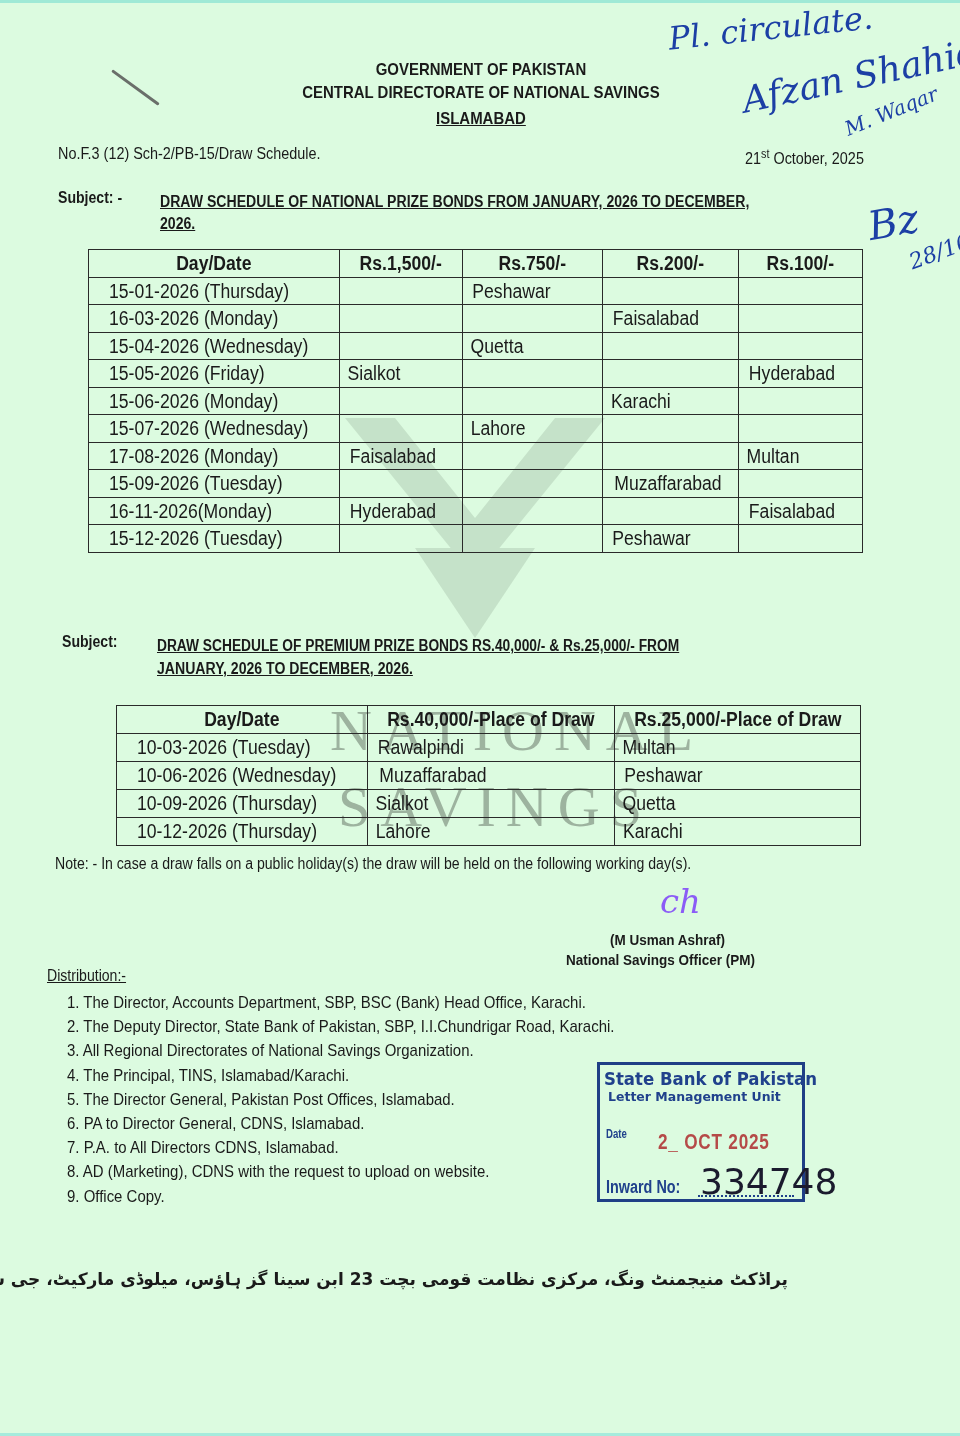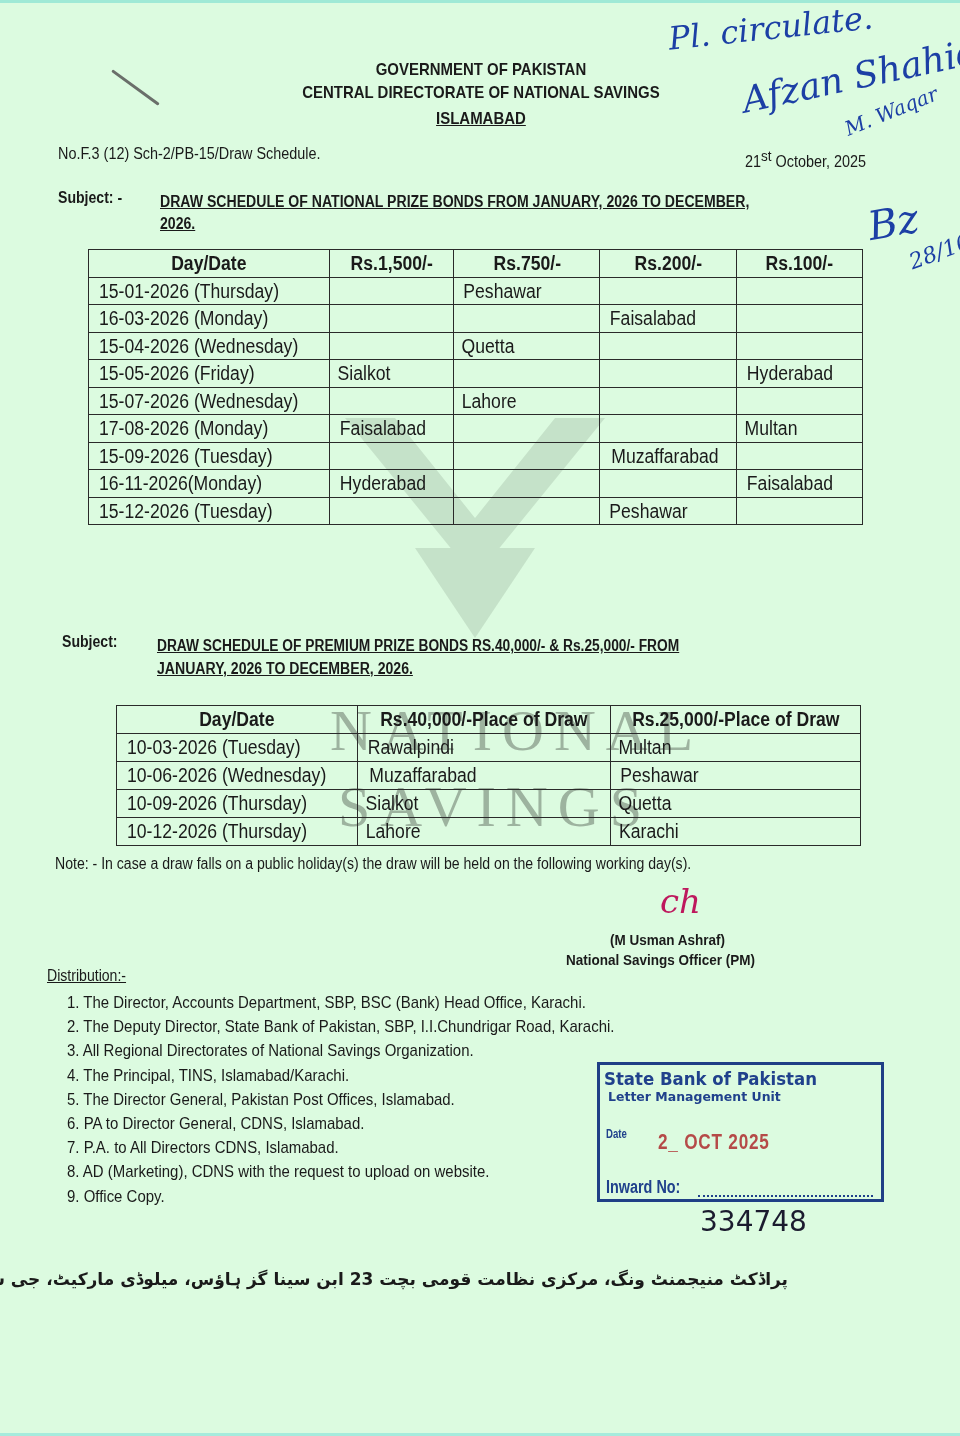--- a/index.html
+++ b/index.html
@@ -10,50 +10,50 @@
       color: #1a1a1a;
       position: relative;
     }
     .page { position: absolute; inset: 0; border-top: 3px solid #9fe9d6; border-bottom: 3px solid #a6ebdc; box-sizing: border-box; }
     .hdr { position: absolute; left: 0; width: 960px; text-align: center; font-weight: bold; font-size: 17px; transform: scaleX(0.88); transform-origin: 488px 0; }
     .hdr-1 { top: 57px; }
     .hdr-2 { top: 80px; }
     .hdr-3 { top: 106px; text-decoration: underline; }
     .ref { position: absolute; left: 58px; top: 142px; font-size: 16px; transform: scaleX(0.9); transform-origin: left; }
     .date { position: absolute; left: 745px; top: 144px; font-size: 16px; transform: scaleX(0.9); transform-origin: left; }
-    .date sup { font-size: 15px; }
+    .date sup { font-size: 12px; }
     .subj-label { position: absolute; font-weight: bold; font-size: 16px; transform: scaleX(0.88); transform-origin: left; }
     .subj-text { position: absolute; font-weight: bold; font-size: 16px; text-decoration: underline; line-height: 22px; transform: scaleX(0.88); transform-origin: left; }
     table.sched { position: absolute; border-collapse: collapse; font-size: 20px; }
     table.sched td, table.sched th { border: 1.5px solid #2a2a2a; padding: 0 4px; height: 26px; line-height: 26px; }
     table.sched th { font-weight: bold; text-align: center; }
-    table.sched td.dt { text-align: left; padding-left: 10px; }
+    table.sched td.dt { text-align: left; padding-left: 20px; }
     table.sched td.loc { text-align: left; }
     .sx { display: inline-block; transform: scaleX(0.88); transform-origin: center; white-space: nowrap; }
     .sxl { display: inline-block; transform: scaleX(0.88); transform-origin: left; white-space: nowrap; }
     #t1 { left: 88px; top: 246px; width: 775px; }
     #t1 td, #t1 th { height: 26.5px; line-height: 26px; }
     #t2 { left: 116px; top: 702px; width: 745px; }
     #t2 td, #t2 th { height: 27px; line-height: 27px; }
     .watermark { position: absolute; font-family: "Liberation Serif", serif; color: rgba(80,90,80,0.45); font-size: 58px; letter-spacing: 10px; }
     .wm-1 { left: 330px; top: 694px; }
     .wm-2 { left: 338px; top: 770px; }
     .wm-logo { position: absolute; left: 335px; top: 395px; width: 280px; height: 250px; opacity: 0.15; }
     .note { position: absolute; left: 55px; top: 852px; font-size: 16px; transform: scaleX(0.88); transform-origin: left; }
     .sign-name { position: absolute; left: 610px; top: 928px; font-weight: bold; font-size: 15px; transform: scaleX(0.9); transform-origin: left; }
     .sign-title { position: absolute; left: 566px; top: 948px; font-weight: bold; font-size: 15px; transform: scaleX(0.9); transform-origin: left; }
     .dist-title { position: absolute; left: 47px; top: 964px; font-size: 16px; text-decoration: underline; transform: scaleX(0.88); transform-origin: left; }
     .dist-list { position: absolute; left: 67px; top: 988px; font-size: 17px; line-height: 24.2px; margin: 0; padding: 0; list-style: none; transform: scaleX(0.88); transform-origin: left; }
-    .stamp { position: absolute; left: 597px; top: 1059px; width: 287px; height: 140px; border: 3px solid #1f3f86; box-sizing: border-box; color: #20418c; }
+    .stamp { position: absolute; left: 597px; top: 1059px; width: 208px; height: 140px; border: 3px solid #1f3f86; box-sizing: border-box; color: #20418c; }
     .stamp-t1 { position: absolute; left: 4px; top: 3px; font-size: 18px; font-weight: bold; font-family: "DejaVu Sans", sans-serif; transform: scaleX(0.92); transform-origin: left; white-space: nowrap; }
     .stamp-t2 { position: absolute; left: 8px; top: 24px; font-size: 13px; font-weight: bold; font-family: "DejaVu Sans", sans-serif; white-space: nowrap; transform: scaleX(0.96); transform-origin: left;}
     .stamp-date-label { position: absolute; left: 6px; top: 62px; font-size: 12px; font-weight: bold; transform: scaleX(0.8); transform-origin: left; }
     .stamp-date { position: absolute; left: 58px; top: 64px; font-size: 22px; color: #b54a48; font-weight: bold; letter-spacing: 1px; transform: scaleX(0.78); transform-origin: left; white-space: nowrap; }
     .stamp-inward-label { position: absolute; left: 6px; top: 112px; font-size: 18px; font-weight: bold; transform: scaleX(0.8); transform-origin: left; white-space: nowrap; }
-    .stamp-inward-val { position: absolute; left: 100px; top: 96px; font-size: 28px; font-family: "DejaVu Sans", sans-serif; color: #1b1b2e; white-space: nowrap; margin-top: 44px; }
+    .stamp-inward-val { position: absolute; left: 100px; top: 96px; font-size: 36px; font-family: "DejaVu Sans", sans-serif; color: #1b1b2e; white-space: nowrap; }
     .stamp-line { position: absolute; left: 98px; right: 8px; top: 130px; border-bottom: 2px dotted #20418c; }
     .urdu { position: absolute; direction: rtl; font-weight: bold; font-size: 17px; font-family: "DejaVu Sans", sans-serif; white-space: nowrap; }
     .urdu-1 { left: 55px; top: 1266px; width: 733px; text-align: center; }
     .urdu-2 { left: 125px; top: 1298px; width: 545px; text-align: center; font-size: 14px; }
     .hand { position: absolute; font-family: "DejaVu Serif", serif; font-style: italic; color: #1c3fa5; white-space: nowrap; }
     .hand-1 { left: 668px; top: 6px; font-size: 32px; transform: rotate(-6deg); }
     .hand-2 { left: 740px; top: 52px; font-size: 36px; transform: rotate(-12deg); }
     .hand-3 { left: 842px; top: 96px; font-size: 20px; transform: rotate(-22deg); }
     .hand-4 { left: 868px; top: 196px; font-size: 40px; transform: rotate(-10deg); }
     .hand-5 { left: 908px; top: 236px; font-size: 22px; transform: rotate(-20deg); }
@@ -121,20 +121,27 @@
         <td class="loc"><span class="sx"></span></td>
       </tr>
       <tr>
         <td class="dt"><span class="sxl">15-05-2026 (Friday)</span></td>
         <td class="loc"><span class="sx">Sialkot</span></td>
         <td class="loc"><span class="sx"></span></td>
         <td class="loc"><span class="sx"></span></td>
         <td class="loc"><span class="sx">Hyderabad</span></td>
       </tr>
       <tr>
+        <td class="dt"><span class="sxl">15-06-2026 (Monday)</span></td>
+        <td class="loc"><span class="sx"></span></td>
+        <td class="loc"><span class="sx"></span></td>
+        <td class="loc"><span class="sx">Karachi</span></td>
+        <td class="loc"><span class="sx"></span></td>
+      </tr>
+      <tr>
         <td class="dt"><span class="sxl">15-07-2026 (Wednesday)</span></td>
         <td class="loc"><span class="sx"></span></td>
         <td class="loc"><span class="sx">Lahore</span></td>
         <td class="loc"><span class="sx"></span></td>
         <td class="loc"><span class="sx"></span></td>
       </tr>
       <tr>
         <td class="dt"><span class="sxl">17-08-2026 (Monday)</span></td>
         <td class="loc"><span class="sx">Faisalabad</span></td>
         <td class="loc"><span class="sx"></span></td>
@@ -199,21 +206,21 @@
       <tr>
         <td class="dt"><span class="sxl">10-12-2026 (Thursday)</span></td>
         <td class="loc"><span class="sx">Lahore</span></td>
         <td class="loc"><span class="sx">Karachi</span></td>
       </tr>
     </tbody>
   </table>
 
   <div class="note">Note: - In case a draw falls on a public holiday(s) the draw will be held on the following working day(s).</div>
 
-  <div class="hand" style="left:660px; top:878px; font-size:34px; color:#be185d;">ch</div>
+  <div class="hand" style="left:660px; top:878px; font-size:34px; color:#8b5cf6;">ch</div>
   <div class="sign-name">(M Usman Ashraf)</div>
   <div class="sign-title">National Savings Officer (PM)</div>
 
   <div class="dist-title">Distribution:-</div>
   <ul class="dist-list">
     <li>1. The Director, Accounts Department, SBP, BSC (Bank) Head Office, Karachi.</li>
     <li>2. The Deputy Director, State Bank of Pakistan, SBP, I.I.Chundrigar Road, Karachi.</li>
     <li>3. All Regional Directorates of National Savings Organization.</li>
     <li>4. The Principal, TINS, Islamabad/Karachi.</li>
     <li>5. The Director General, Pakistan Post Offices, Islamabad.</li>

